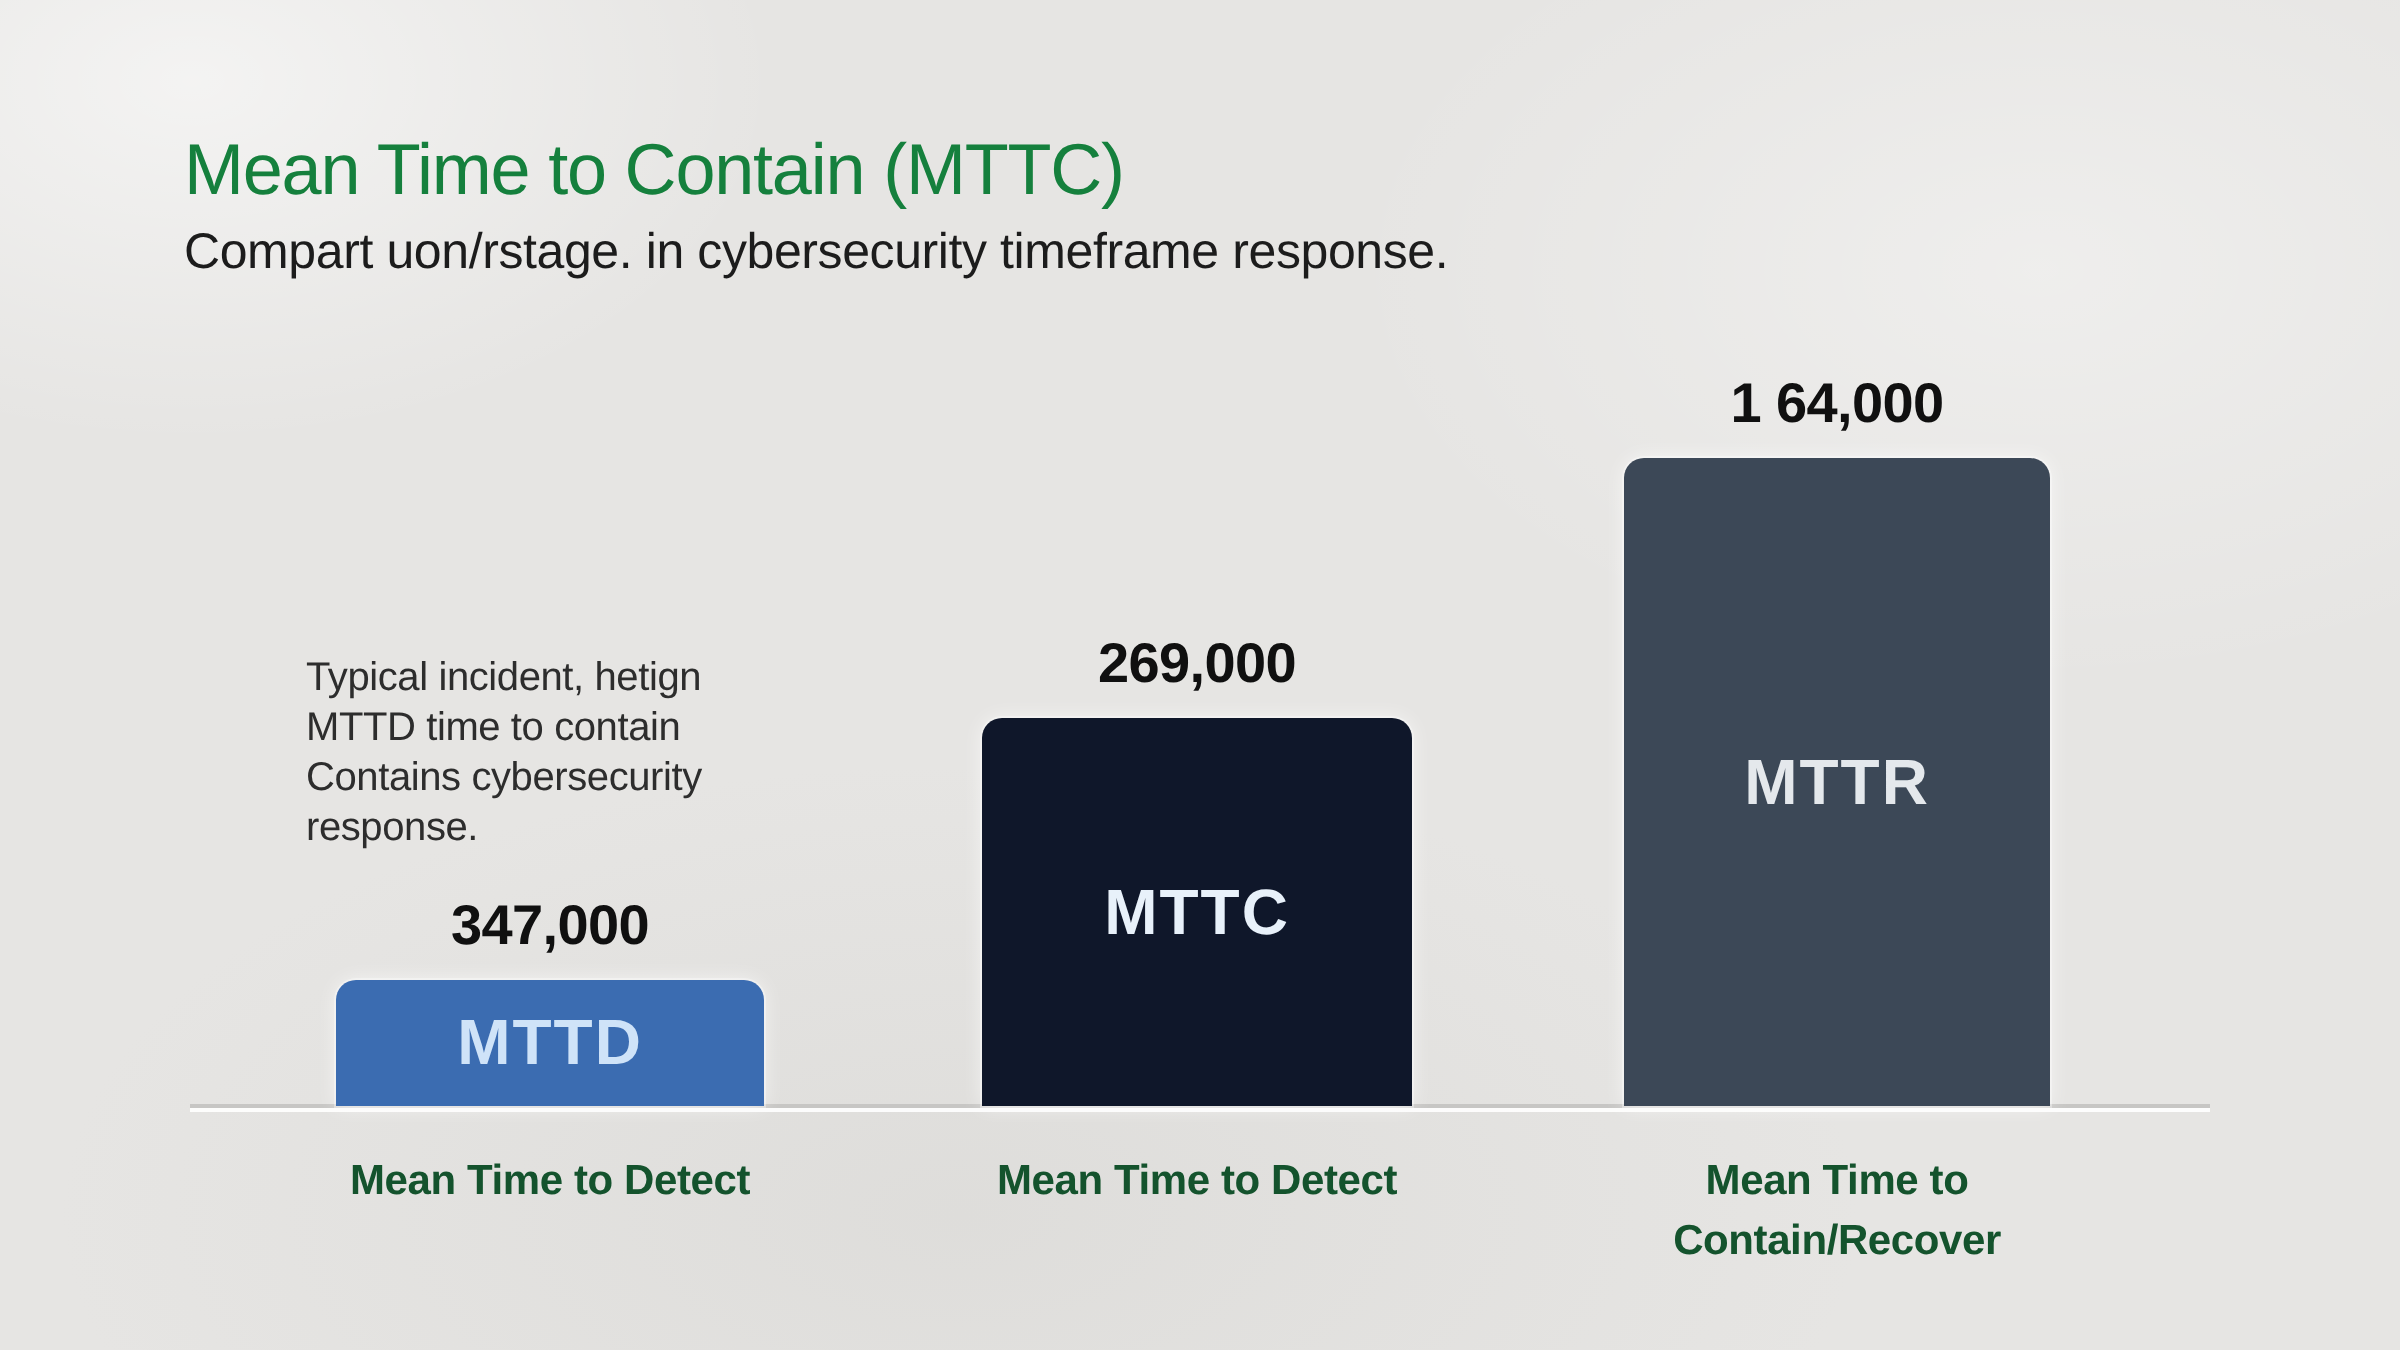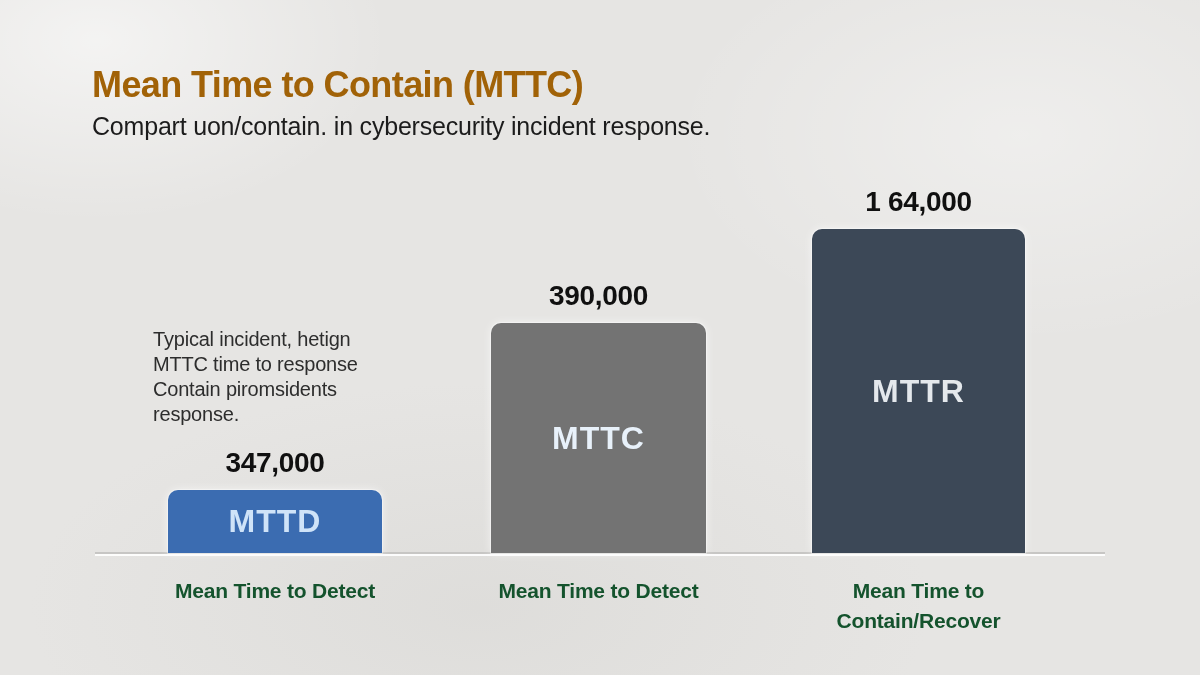--- a/index.html
+++ b/index.html
@@ -7,21 +7,21 @@
     width:1200px;height:675px;position:relative;overflow:hidden;
     font-family:"Liberation Sans","DejaVu Sans",sans-serif;
     background:
       radial-gradient(420px 260px at 8% 6%, rgba(255,255,255,.55), rgba(255,255,255,0) 70%),
       radial-gradient(500px 300px at 85% 20%, rgba(255,255,255,.35), rgba(255,255,255,0) 70%),
       radial-gradient(600px 300px at 40% 90%, rgba(214,213,210,.5), rgba(255,255,255,0) 75%),
       #e6e5e3;
   }
   .header{position:absolute;left:92px;top:64px;width:1040px;}
   .title{
-    font-size:36px;font-weight:700;color:#a16207;letter-spacing:-.6px;
+    font-size:36px;font-weight:400;color:#15803d;letter-spacing:-.6px;
     line-height:42px;margin:0;
   }
   .subtitle{
     font-size:25px;font-weight:400;color:#1c1c1c;letter-spacing:-.2px;
     line-height:32px;margin-top:4px;
   }
   .annotation{
     position:absolute;left:153px;top:327px;width:300px;
     font-size:20px;line-height:25px;color:#2d2d2d;letter-spacing:-.2px;
   }
@@ -53,44 +53,44 @@
     position:absolute;top:100%;margin-top:23px;width:130%;left:-15%;
     text-align:center;font-size:21px;font-weight:700;color:#14532d;
     line-height:30px;letter-spacing:-.2px;
   }
 </style>
 </head>
 <body>
 
 <div class="header">
   <h1 class="title">Mean Time to Contain (MTTC)</h1>
-  <div class="subtitle">Compart uon/contain. in cybersecurity incident response.</div>
+  <div class="subtitle">Compart uon/rstage. in cybersecurity timeframe response.</div>
 </div>
 
 <div class="annotation">
   <div>Typical incident, hetign</div>
-  <div>MTTC time to response</div>
-  <div>Contain piromsidents</div>
+  <div>MTTD time to contain</div>
+  <div>Contains cybersecurity</div>
   <div>response.</div>
 </div>
 
 <div class="chart-area">
   <div class="baseline"></div>
 
   <div class="bar-group g0">
     <div class="value">347,000</div>
     <div class="bar" style="height: 63px; background: rgb(59, 108, 177);">
       <span class="bar-label" style="color: rgb(207, 227, 248);">MTTD</span>
     </div>
     <div class="x-label">Mean Time to Detect</div>
   </div>
 
   <div class="bar-group g1">
-    <div class="value">390,000</div>
-    <div class="bar" style="height: 230px; background: #737373;">
+    <div class="value">269,000</div>
+    <div class="bar" style="height: 194px; background: #0f172a;">
       <span class="bar-label" style="color: rgb(232, 241, 250);">MTTC</span>
     </div>
     <div class="x-label">Mean Time to Detect</div>
   </div>
 
   <div class="bar-group g2">
     <div class="value">1 64,000</div>
     <div class="bar" style="height: 324px; background: rgb(60, 72, 87);">
       <span class="bar-label" style="color: rgb(228, 232, 236);">MTTR</span>
     </div>

